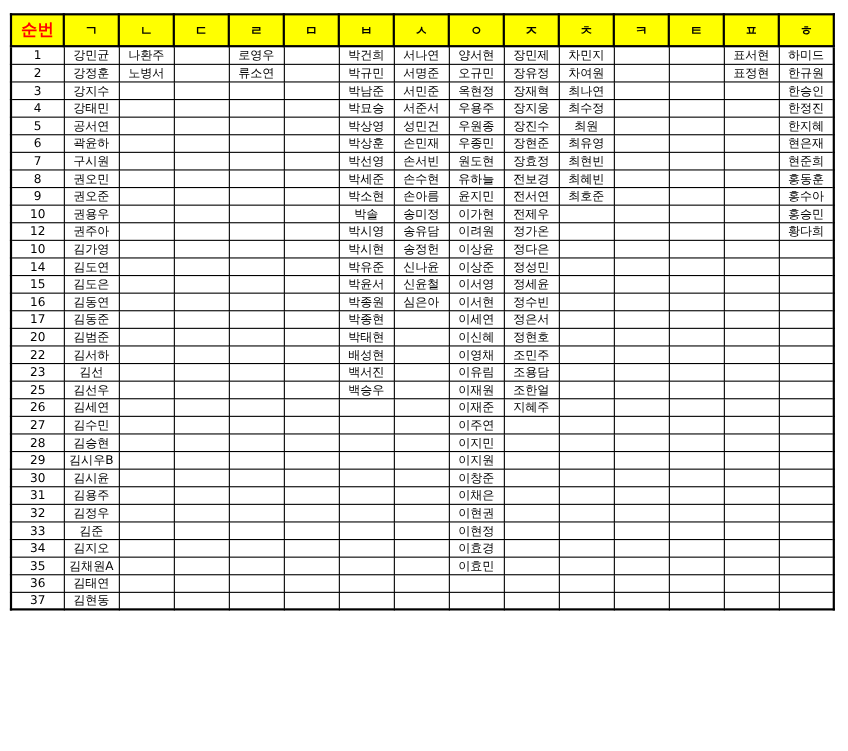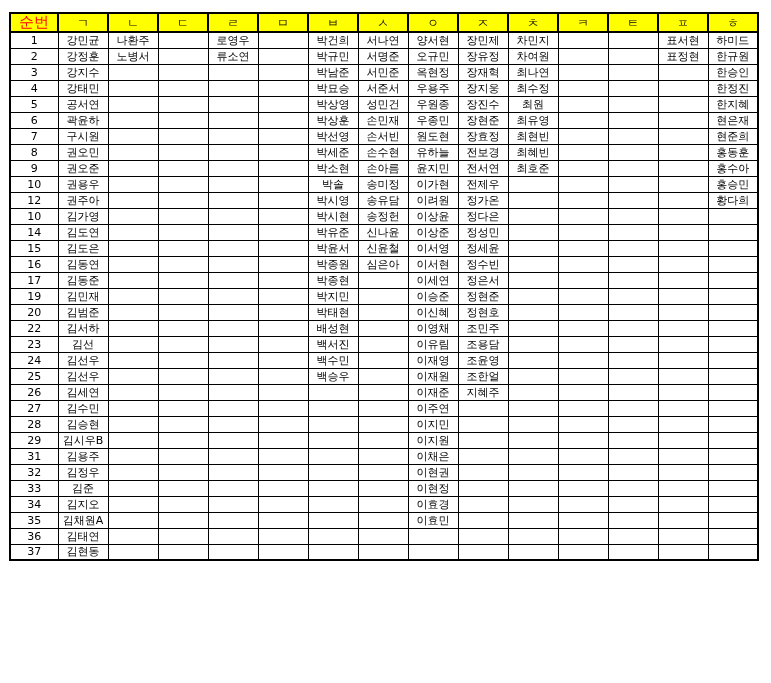--- a/index.html
+++ b/index.html
@@ -22,23 +22,23 @@
     border-collapse:collapse;
     border:2px solid var(--grid-border);
     table-layout:fixed;
   }
   col.index-col{width:48px;}
   col.letter-col{width:50px;}
   th{
     background:var(--header-bg);
     border:2px solid var(--grid-border);
     color:var(--header-text);
-    font-weight:normal;
+    font-weight:bold;
     font-size:12px;
-    height:19px;
+    height:29px;
     padding:0;
     text-align:center;
     vertical-align:middle;
     line-height:1;
   }
   th.index-header{
     color:var(--index-header-text);
     font-size:15px;
   }
   td{
@@ -363,37 +363,20 @@
           <td></td>
           <td>이세연</td>
           <td>정은서</td>
           <td></td>
           <td></td>
           <td></td>
           <td></td>
           <td></td>
         </tr>
         <tr>
-          <td>19</td>
-          <td>김민재</td>
-          <td></td>
-          <td></td>
-          <td></td>
-          <td></td>
-          <td>박지민</td>
-          <td></td>
-          <td>이승준</td>
-          <td>정현준</td>
-          <td></td>
-          <td></td>
-          <td></td>
-          <td></td>
-          <td></td>
-        </tr>
-        <tr>
           <td>20</td>
           <td>김범준</td>
           <td></td>
           <td></td>
           <td></td>
           <td></td>
           <td>박태현</td>
           <td></td>
           <td>이신혜</td>
           <td>정현호</td>
@@ -431,37 +414,20 @@
           <td></td>
           <td>이유림</td>
           <td>조용담</td>
           <td></td>
           <td></td>
           <td></td>
           <td></td>
           <td></td>
         </tr>
         <tr>
-          <td>24</td>
-          <td>김선우</td>
-          <td></td>
-          <td></td>
-          <td></td>
-          <td></td>
-          <td>백수민</td>
-          <td></td>
-          <td>이재영</td>
-          <td>조윤영</td>
-          <td></td>
-          <td></td>
-          <td></td>
-          <td></td>
-          <td></td>
-        </tr>
-        <tr>
           <td>25</td>
           <td>김선우</td>
           <td></td>
           <td></td>
           <td></td>
           <td></td>
           <td>백승우</td>
           <td></td>
           <td>이재원</td>
           <td>조한얼</td>
@@ -525,20 +491,37 @@
         <tr>
           <td>29</td>
           <td>김시우B</td>
           <td></td>
           <td></td>
           <td></td>
           <td></td>
           <td></td>
           <td></td>
           <td>이지원</td>
+          <td></td>
+          <td></td>
+          <td></td>
+          <td></td>
+          <td></td>
+          <td></td>
+        </tr>
+        <tr>
+          <td>30</td>
+          <td>김시윤</td>
+          <td></td>
+          <td></td>
+          <td></td>
+          <td></td>
+          <td></td>
+          <td></td>
+          <td>이창준</td>
           <td></td>
           <td></td>
           <td></td>
           <td></td>
           <td></td>
           <td></td>
         </tr>
         <tr>
           <td>31</td>
           <td>김용주</td>

